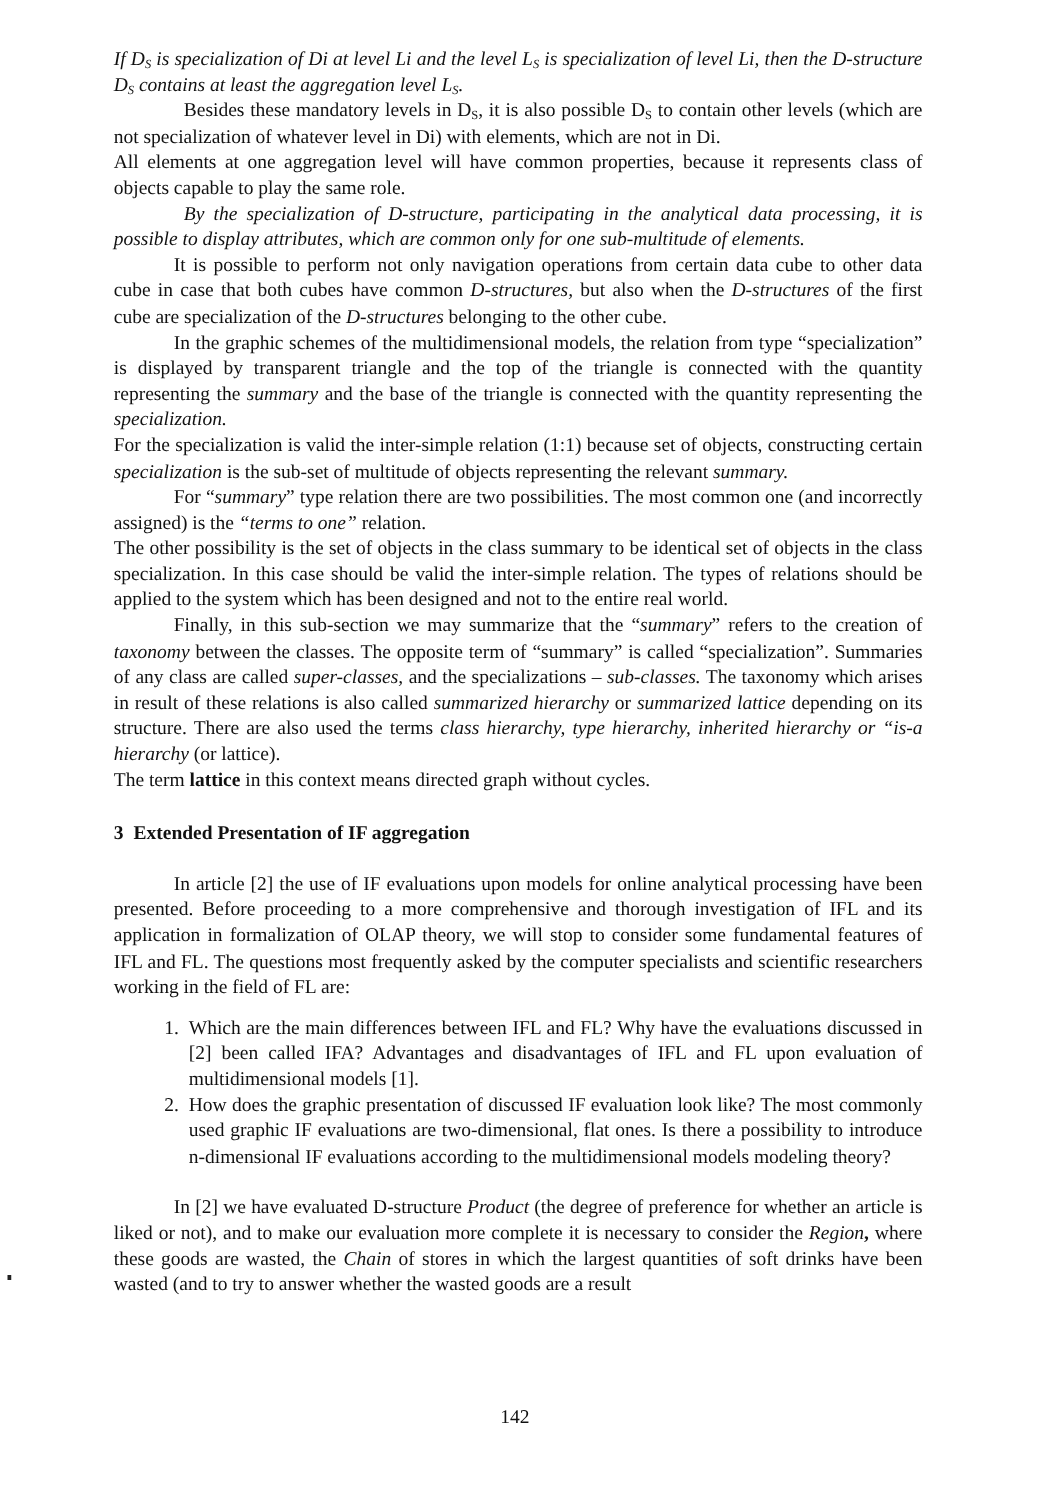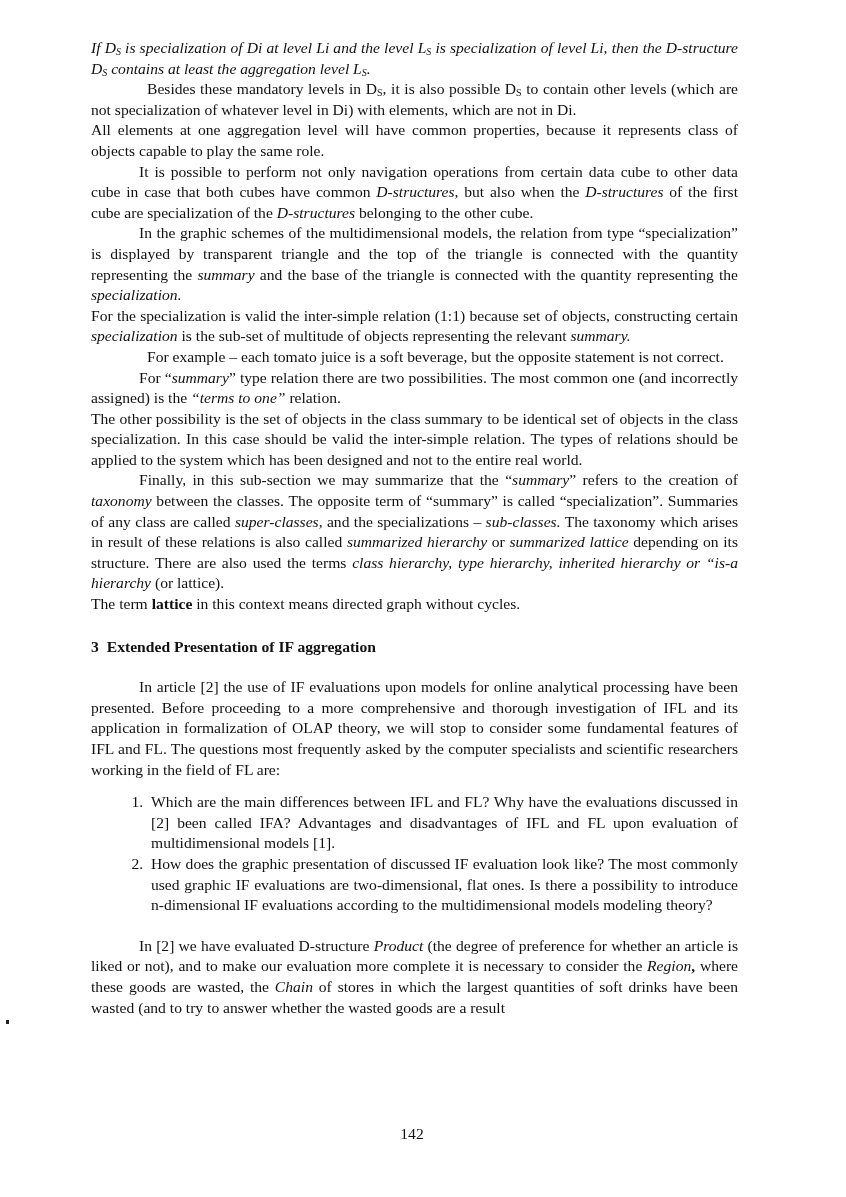--- a/index.html
+++ b/index.html
@@ -27,28 +27,28 @@
 <body>
 
 <div class="page">
 
   <p class="it"><span>If D</span><sub>S</sub><span> is specialization of Di at level Li and the level L</span><sub>S</sub><span> is specialization of level Li, then the D-structure D</span><sub>S</sub><span> contains at least the aggregation level L</span><sub>S</sub><span>.</span></p>
 
   <p class="ind2"><span>Besides these mandatory levels in D</span><sub>S</sub><span>, it is also possible D</span><sub>S</sub><span> to contain other levels (which are not specialization of whatever level in Di) with elements, which are not in Di.</span></p>
 
   <p>All elements at one aggregation level will have common properties, because it represents class of objects capable to play the same role.</p>
 
+  <p class="it ind2">By the specialization of D-structure, participating in the analytical data processing, it is possible to display attributes, which are common only for one sub-multitude of elements.</p>
 
   <p class="ind"><span>It is possible to perform not only navigation operations from certain data cube to other data cube in case that both cubes have common </span><span class="it">D-structures,</span><span> but also when the </span><span class="it">D-structures</span><span> of the first cube are specialization of the </span><span class="it">D-structures</span><span> belonging to the other cube.</span></p>
 
   <p class="ind"><span>In the graphic schemes of the multidimensional models, the relation from type “specialization” is displayed by transparent triangle and the top of the triangle is connected with the quantity representing the </span><span class="it">summary</span><span> and the base of the triangle is connected with the quantity representing the </span><span class="it">specialization.</span></p>
 
   <p><span>For the specialization is valid the inter-simple relation (1:1) because set of objects, constructing certain </span><span class="it">specialization</span><span> is the sub-set of multitude of objects representing the relevant </span><span class="it">summary.</span></p>
 
-  <p class="ind2">For example – each tomato juice is a soft beverage, but the opposite statement is not correct.</p>
 
   <p class="ind"><span>For “</span><span class="it">summary</span><span>” type relation there are two possibilities. The most common one (and incorrectly assigned) is the </span><span class="it">“terms to one”</span><span> relation.</span></p>
 
   <p>The other possibility is the set of objects in the class summary to be identical set of objects in the class specialization. In this case should be valid the inter-simple relation. The types of relations should be applied to the system which has been designed and not to the entire real world.</p>
 
   <p class="ind"><span>Finally, in this sub-section we may summarize that the “</span><span class="it">summary</span><span>” refers to the creation of </span><span class="it">taxonomy</span><span> between the classes. The opposite term of “summary” is called “specialization”. Summaries of any class are called </span><span class="it">super-classes,</span><span> and the specializations – </span><span class="it">sub-classes.</span><span> The taxonomy which arises in result of these relations is also called </span><span class="it">summarized hierarchy</span><span> or </span><span class="it">summarized lattice</span><span> depending on its structure. There are also used the terms </span><span class="it">class hierarchy, type hierarchy, inherited hierarchy or “is-a hierarchy</span><span> (or lattice).</span></p>
 
   <p><span>The term </span><span class="bi">lattice</span><span> in this context means directed graph without cycles.</span></p>
 
   <h2><span class="num">3</span><span>Extended Presentation of IF aggregation</span></h2>

